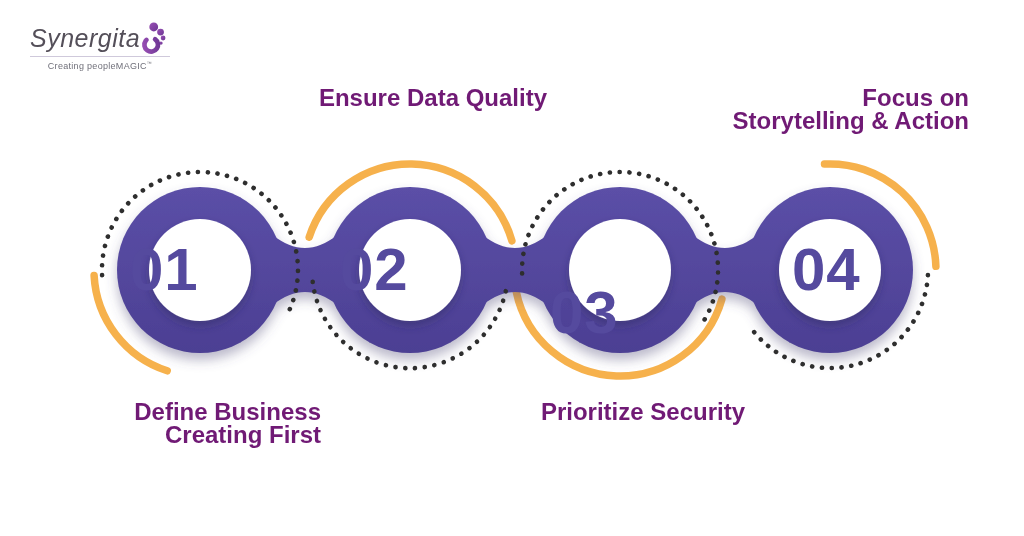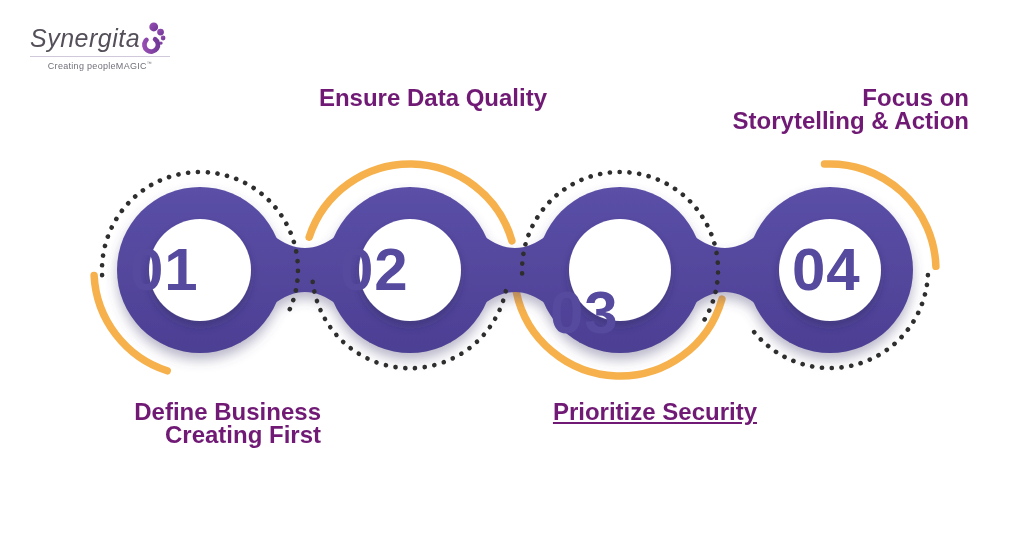--- a/index.html
+++ b/index.html
@@ -18,21 +18,21 @@
   
   .diagram-svg{position:absolute;left:0;top:0;}
   .step-number{position:absolute;top:241px;width:140px;height:58px;line-height:58px;
                text-align:left;font-size:60px;font-weight:bold;color:#554A9E;letter-spacing:1px;}
   .num-1{left:130px;} .num-2{left:340px;} .num-3{left:550px;margin-top:43px;} .num-4{left:792px;}
 
   .step-label{position:absolute;width:280px;text-align:right;
               font-size:24px;line-height:23px;font-weight:bold;color:#701a75;}
   .label-1{left:41px;top:388px;margin-top:12px;}
   .label-2{left:267px;top:86px;}
-  .label-3{left:477px;top:400px;text-decoration:underline;}
+  .label-3{left:465px;top:400px;}
   .label-4{left:689px;top:86px;}
 </style>
 </head>
 <body>
 
 <div class="canvas">
 
   <div class="logo">
     <div class="logo-row">
       <span class="logo-text">Synergita</span>

